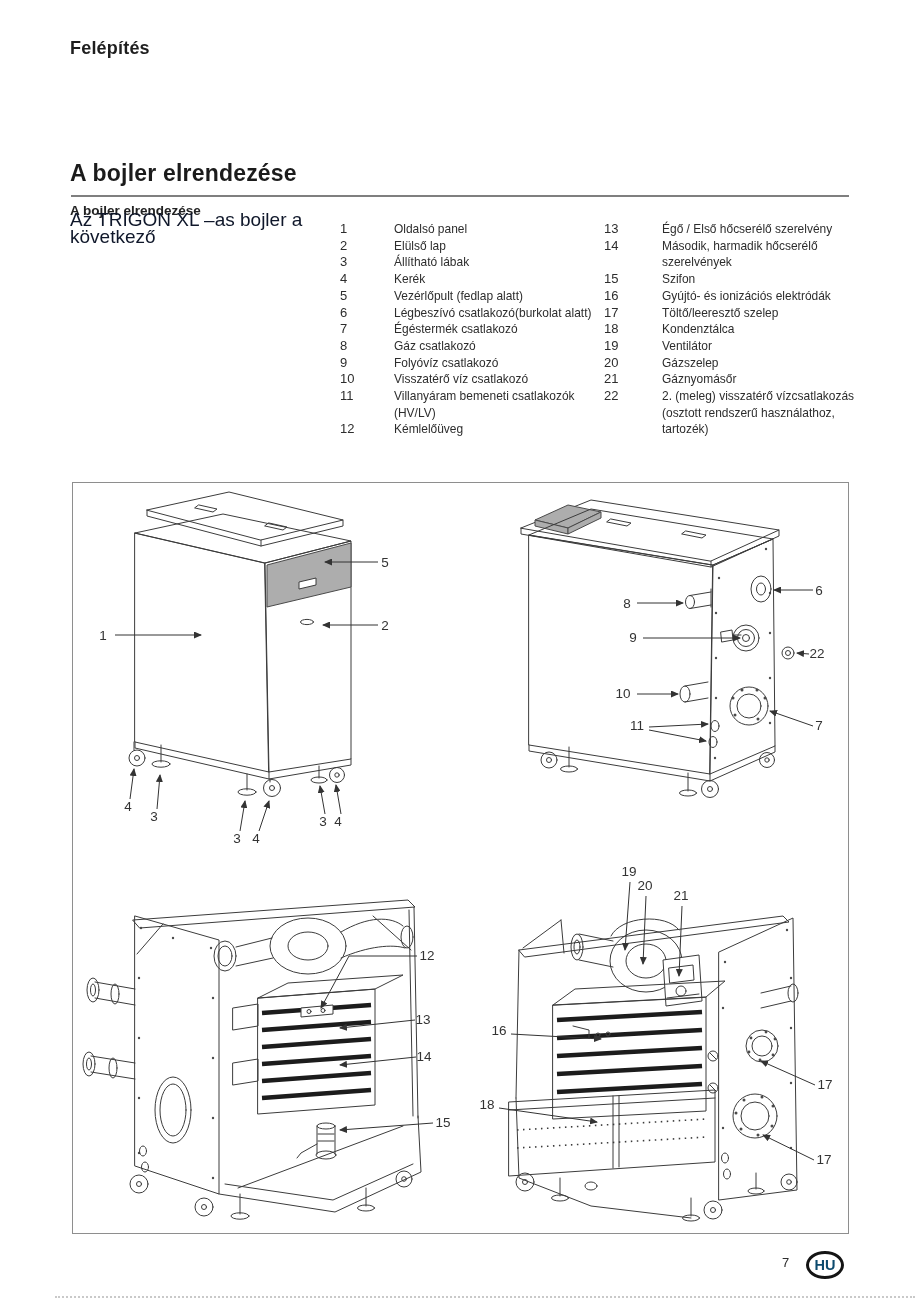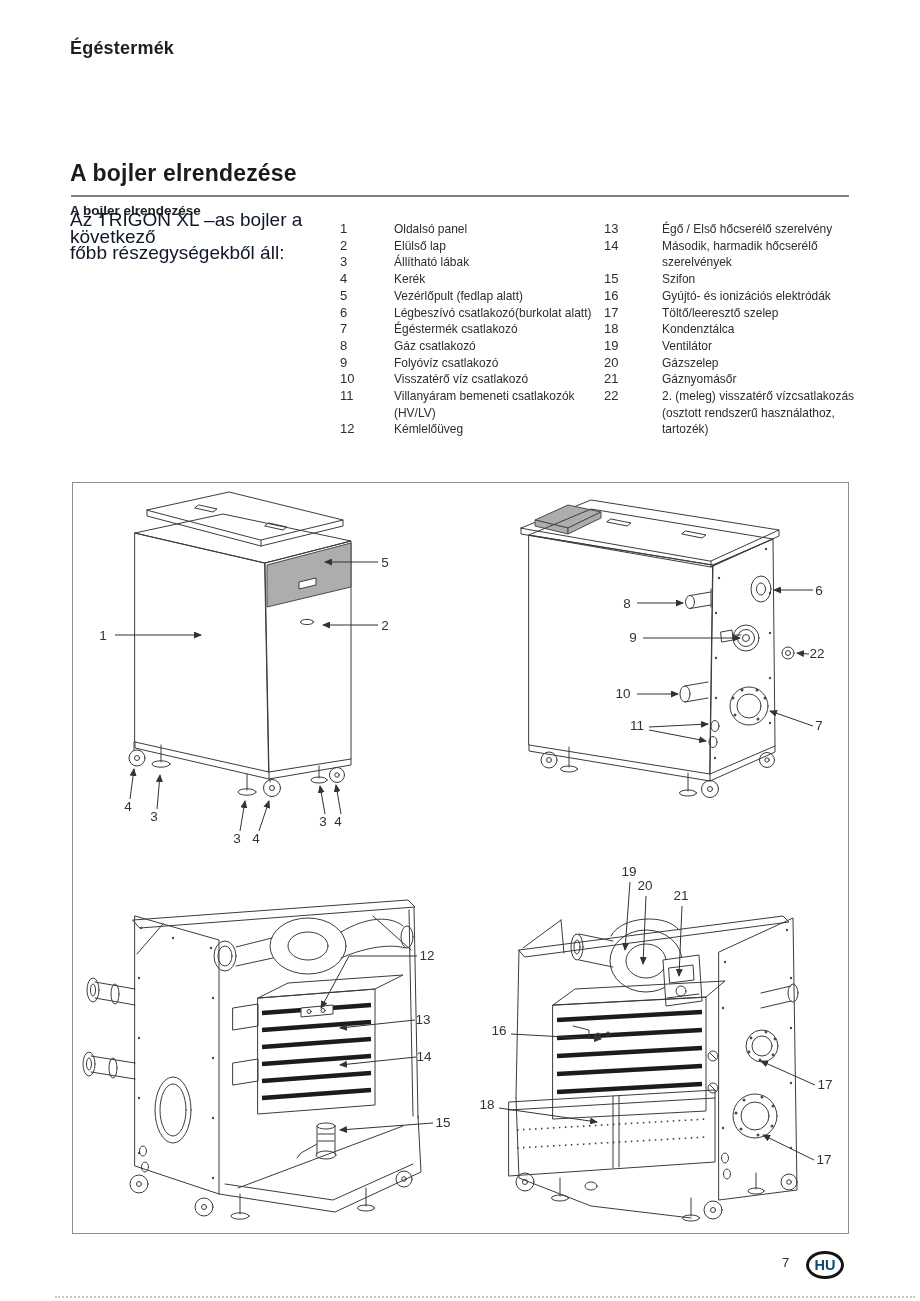--- a/index.html
+++ b/index.html
@@ -28,29 +28,28 @@
   .dash{fill:none;stroke:#3c3c3c;stroke-width:1.6;stroke-dasharray:1.5,4.5}
   .dot{fill:#4a4a4a;stroke:none}
   text.co{font-size:13.5px;fill:#333;text-anchor:middle}
   .footer-page{left:782px;top:1255px;font-size:13px;color:#2e2e2e}
   .badge{left:806px;top:1251px;width:38px;height:28px;border:3.5px solid #141414;border-radius:50%;display:flex;align-items:center;justify-content:center;font-weight:bold;font-size:14.5px;color:#0c4a6e}
   .scan-line{left:55px;top:1296px;width:860px;height:0;border-top:2px dotted #c9c9c9}
 </style>
 </head>
 <body>
 
-<div class="abs section-header">Égéstermék</div>
+<div class="abs section-header">Felépítés</div>
 
 <div class="abs main-title">A bojler elrendezése</div>
 <div class="abs title-rule"></div>
 
 <div class="abs list-subtitle">A bojler elrendezése</div>
 <div class="abs intro">
   <div>Az TRIGON XL –as bojler a következő</div>
-  <div>főbb részegységekből áll:</div>
 </div>
 
 <div id="parts-left" class="abs parts parts-left">
     <div class="part-row">
       <span class="part-num">1</span>
       <span class="part-label">Oldalsó panel</span>
     </div>
     <div class="part-row">
       <span class="part-num">2</span>
       <span class="part-label">Elülső lap</span>

